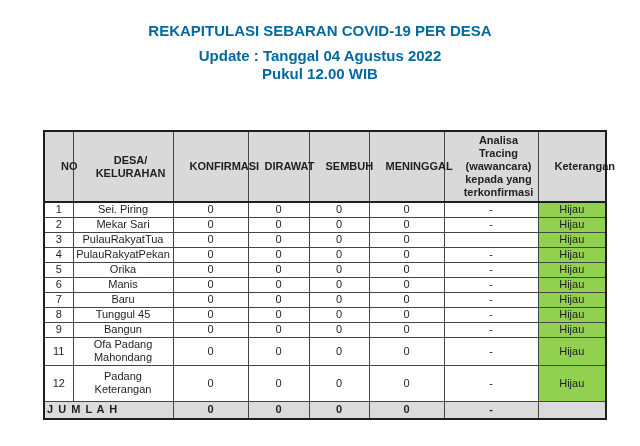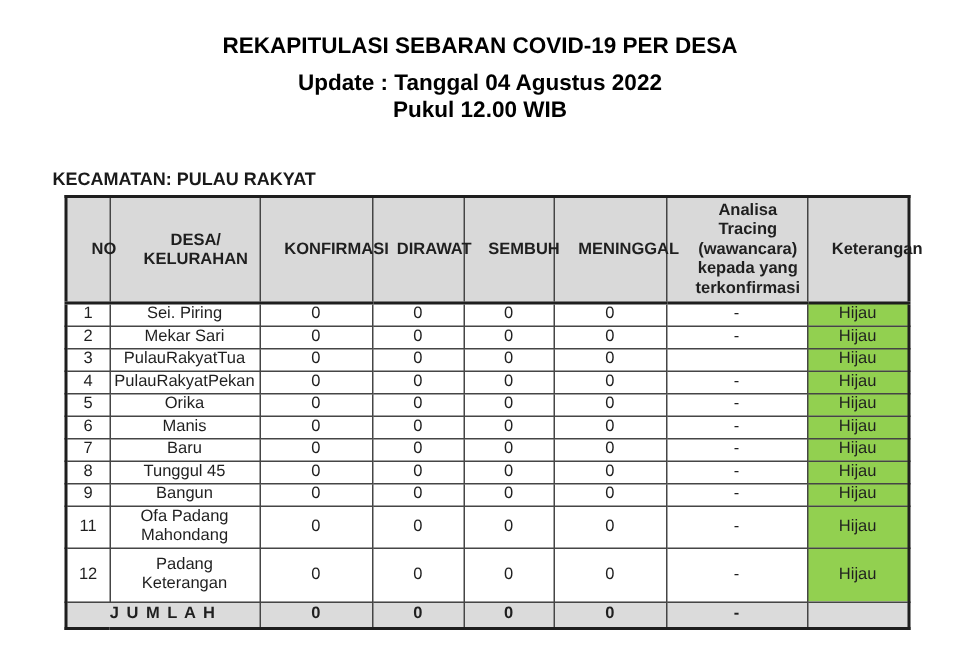--- a/index.html
+++ b/index.html
@@ -9,21 +9,21 @@
     width:640px; height:446px;
     background:#ffffff;
     font-family:"Liberation Sans", sans-serif;
     color:#1c1c1c;
     overflow:hidden;
   }
 
   
   .title-block {
     position:absolute; top:22px; left:0; width:640px;
-    text-align:center; font-weight:bold; color:#000000;
+    text-align:center; font-weight:bold; color:#0369a1;
   }
   .title-line1 { font-size:15px; margin-bottom:8px; }
   .title-line2, .title-line3, .title-line4 { font-size:15px; line-height:18px; }
 
   
   .section-label {
     position:absolute; top:112px; left:35px;
     font-size:12px; font-weight:bold; color:#1a1a1a;
   }
 
@@ -44,34 +44,33 @@
   }
   table.covid td {
     text-align:center; vertical-align:middle; padding:0 2px;
     font-size:11px; line-height:13px;
   }
   td.c-desa { text-align:left; padding-left:6px; white-space:pre-line; }
   tr.r-std  { height:15px; }
   tr.r-tall1 { height:28px; }
   tr.r-tall2 { height:36px; }
   tr.r-footer { height:18px; font-weight:bold; }
-  tr.r-footer td.c-label { text-align:center; letter-spacing:1px; }
+  tr.r-footer td.c-label { text-align:left; letter-spacing:1px; }
 </style>
 </head>
 <body>
 
 <div class="page">
 
   <div class="title-block">
     <div class="title-line1">REKAPITULASI SEBARAN COVID-19 PER DESA</div>
     <div class="title-line3">Update : Tanggal 04 Agustus 2022</div>
     <div class="title-line4">Pukul 12.00 WIB</div>
   </div>
 
-  <div class="section-label">KECAMATAN: PULAU RAKYAT</div>
 
   <table class="covid">
     <colgroup>
       <col style="width:29px">
         <col style="width:100px">
         <col style="width:75px">
         <col style="width:61px">
       <col style="width:60px">
         <col style="width:75px">
         <col style="width:94px">

